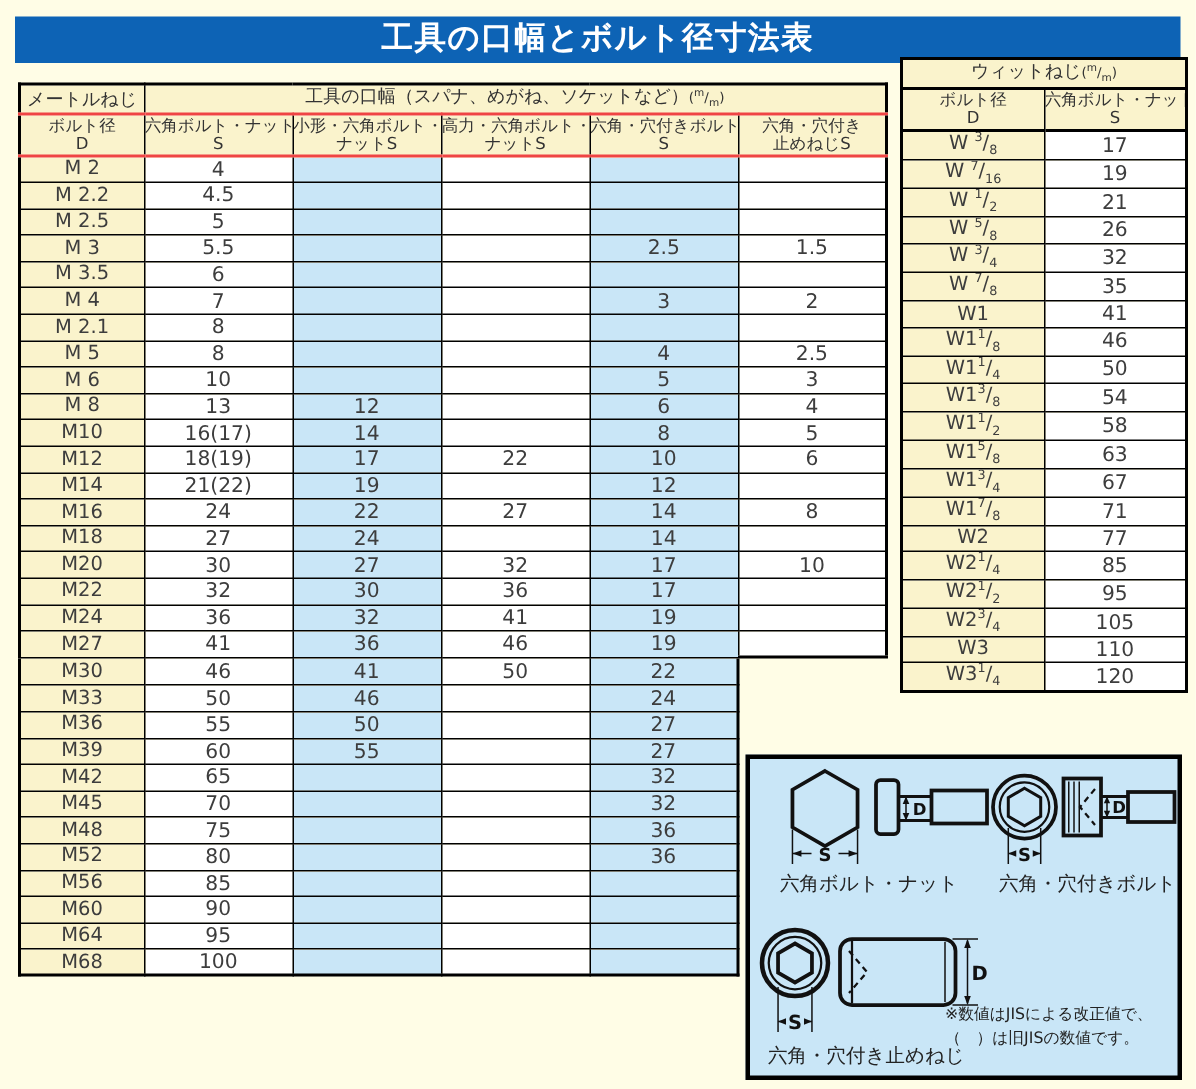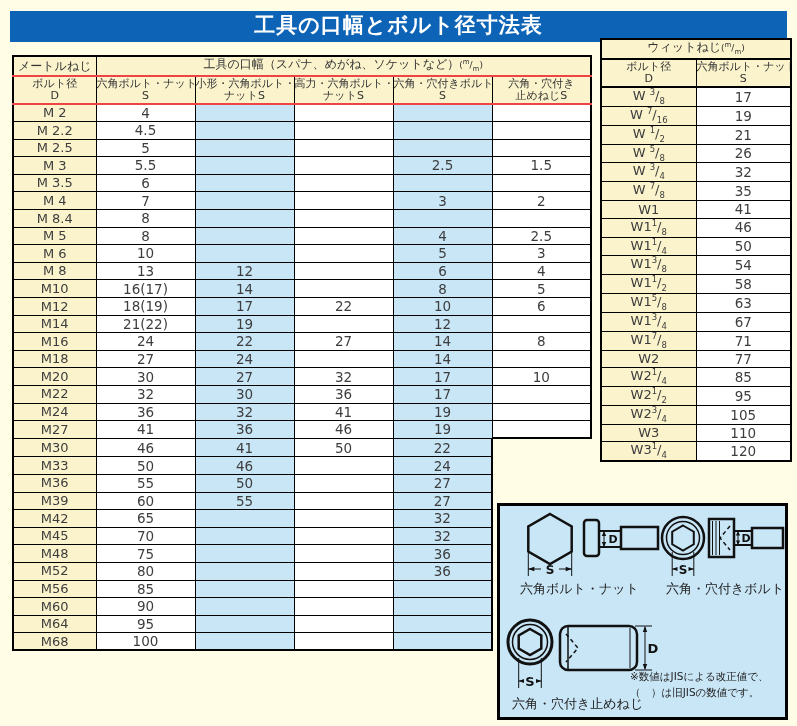--- a/index.html
+++ b/index.html
@@ -146,21 +146,21 @@
           </tr>
           <tr>
             <td class="c0">M 4</td>
             <td>7</td>
             <td class="blue"></td>
             <td></td>
             <td class="blue">3</td>
             <td>2</td>
           </tr>
           <tr>
-            <td class="c0">M 8.4</td>
+            <td class="c0">M 2.1</td>
             <td>8</td>
             <td class="blue"></td>
             <td></td>
             <td class="blue"></td>
             <td></td>
           </tr>
           <tr>
             <td class="c0">M 5</td>
             <td>8</td>
             <td class="blue"></td>

